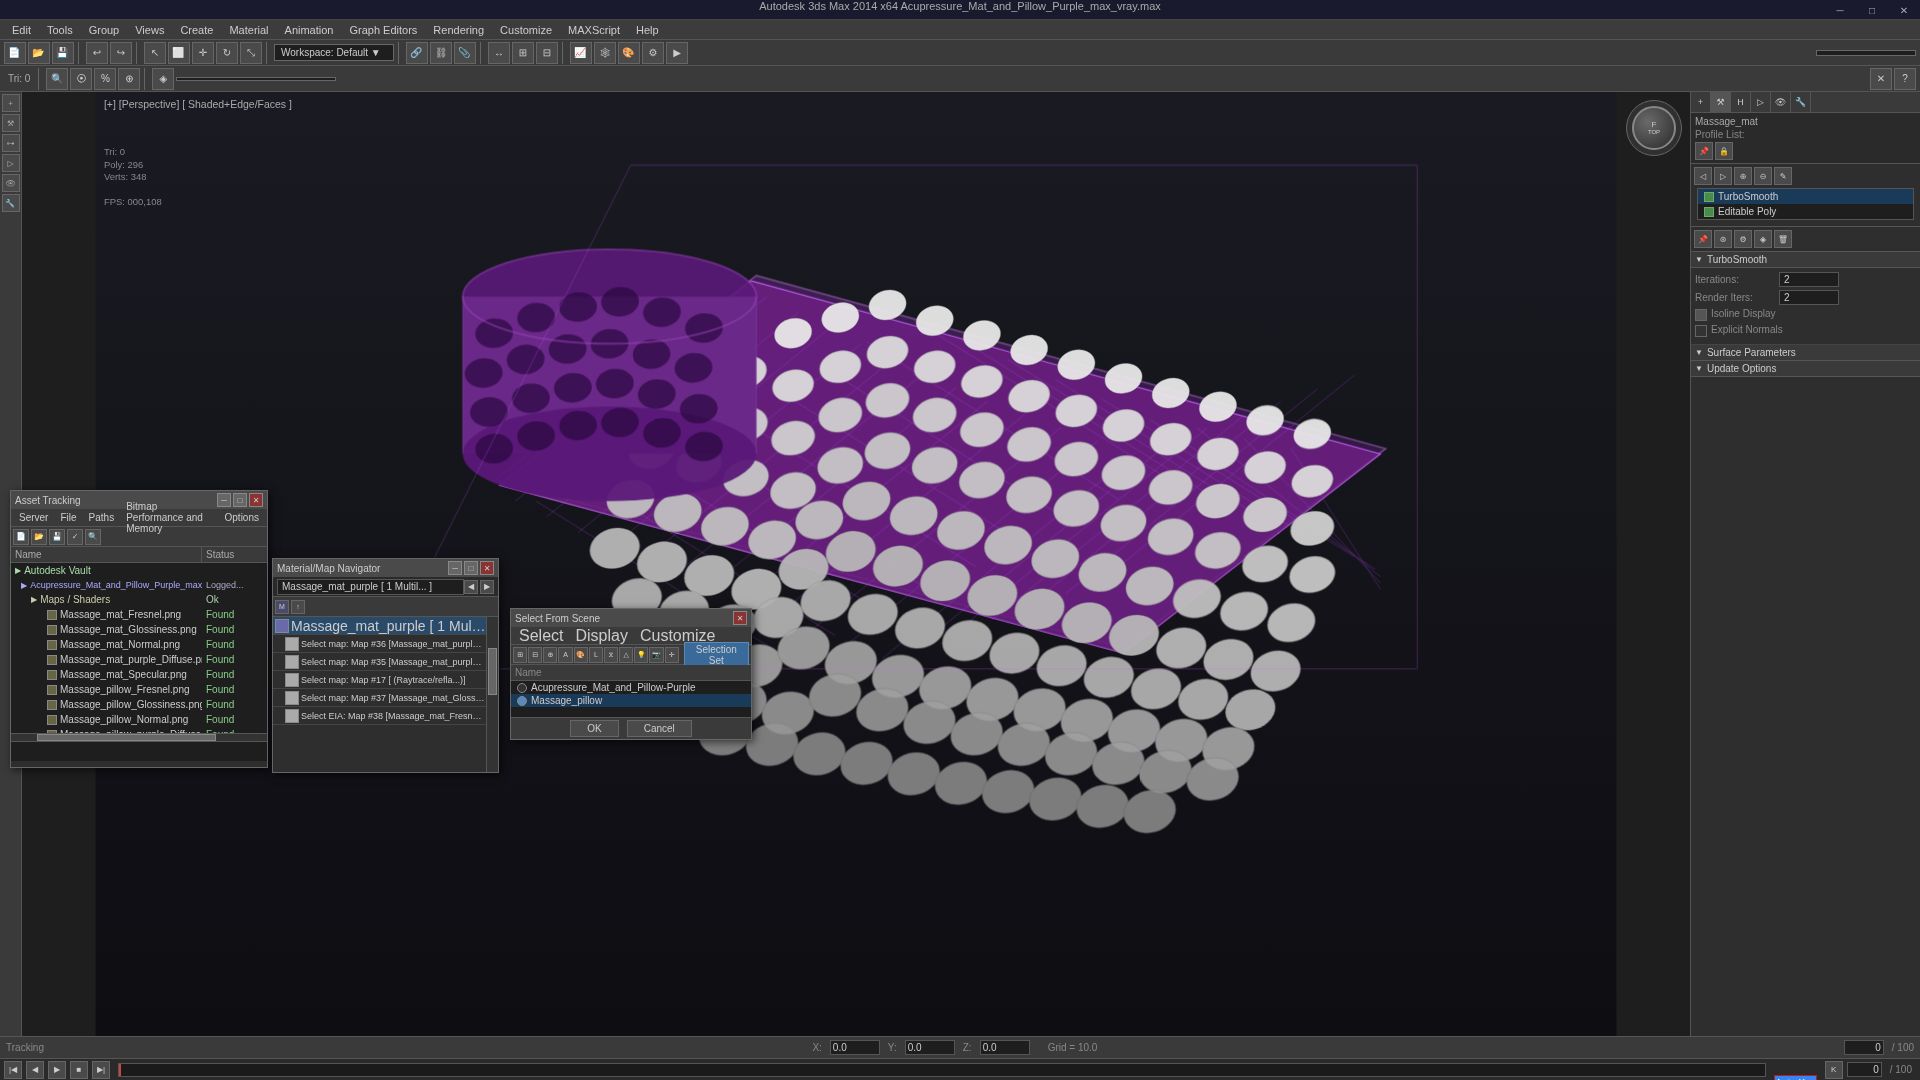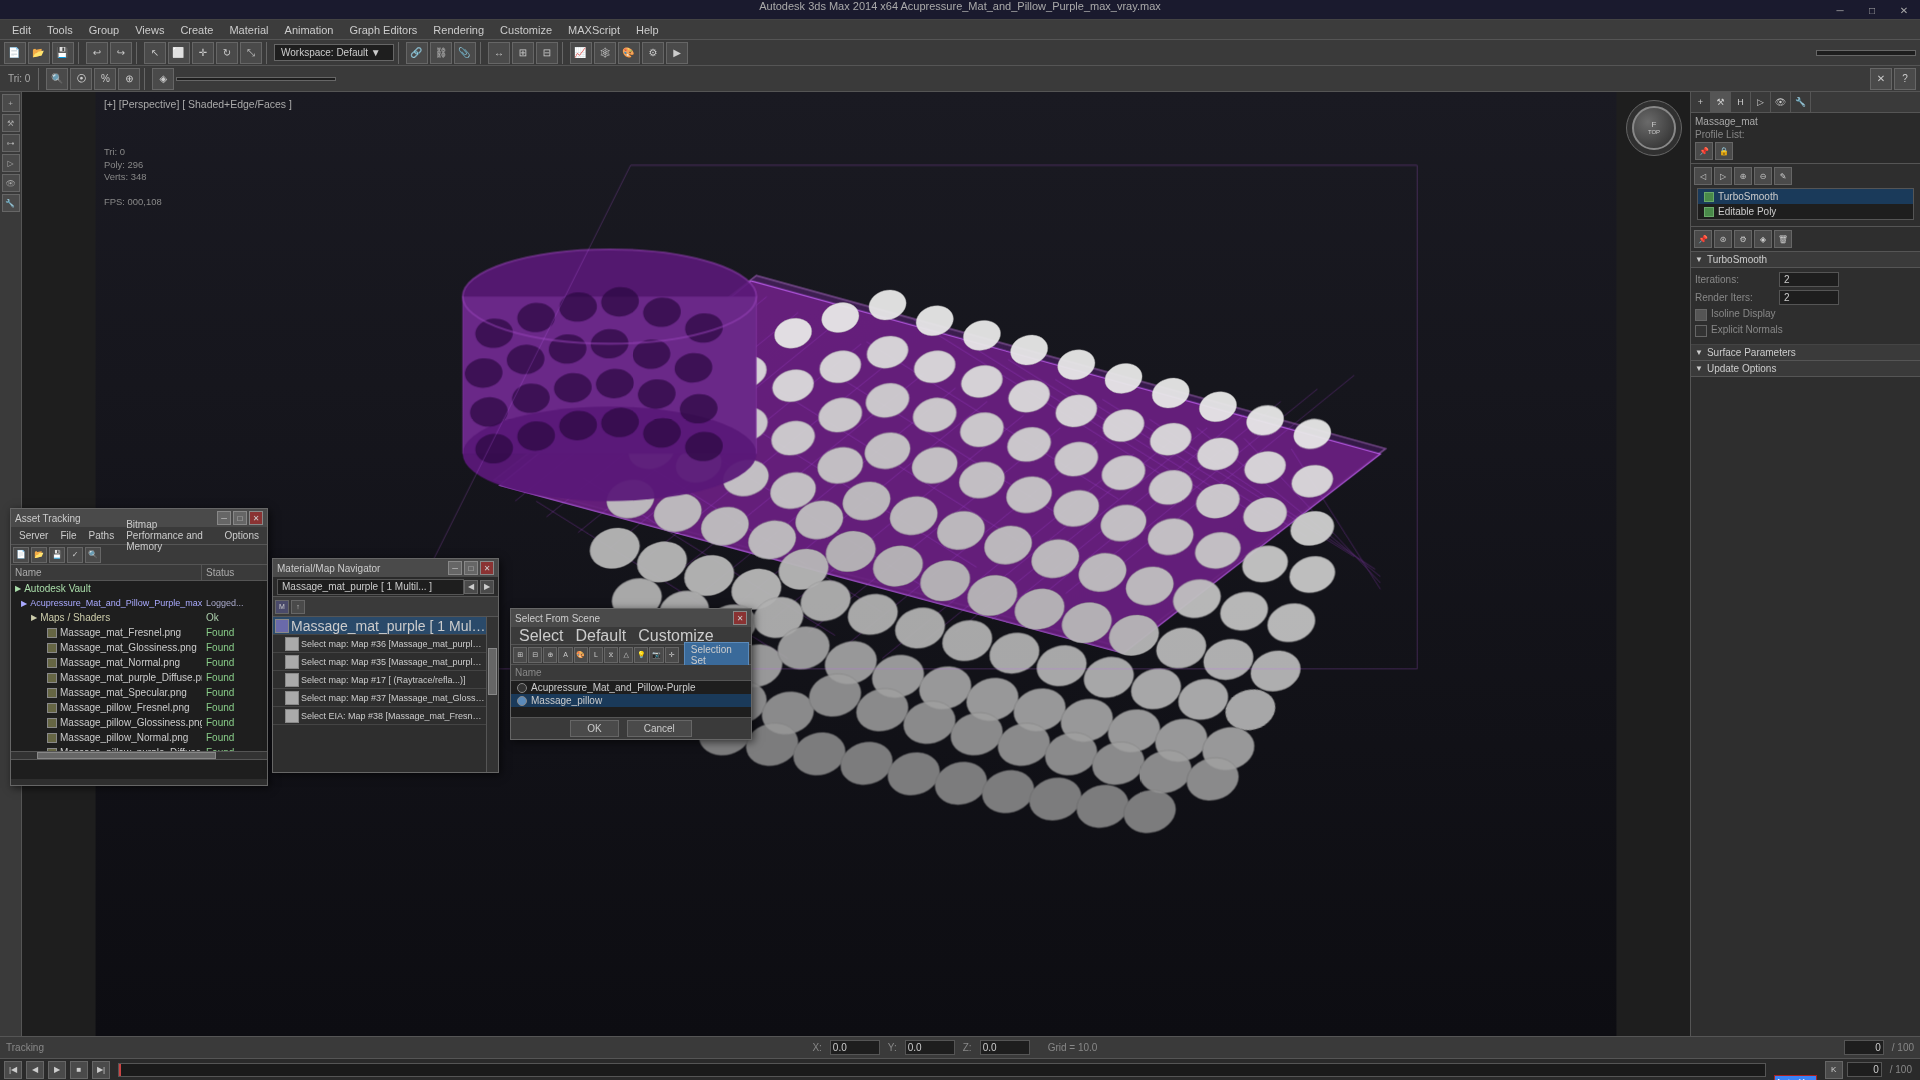--- a/index.html
+++ b/index.html
@@ -125,21 +125,21 @@
     }
     .mn-row { height: 18px; display: flex; align-items: center; border-bottom: 1px solid #444; cursor: pointer; }
     .mn-row.selected { background: #2a4a6a; }
     .mn-icon { width: 16px; height: 16px; margin: 0 2px; flex-shrink: 0; display: flex; align-items: center; justify-content: center; font-size: 8px; }
     .mn-label { font-size: 14px; color: #ccc; flex: 1; white-space: nowrap; overflow: hidden; text-overflow: ellipsis; }
     .mn-scroll { width: 12px; background: #333; border-left: 1px solid #555; display: flex; flex-direction: column; }
     .mn-scroll-track { flex: 1; position: relative; }
     .mn-scroll-thumb { position: absolute; top: 20%; left: 1px; right: 1px; height: 30%; background: #666; border: 1px solid #888; }
     .mn-content { display: flex; flex: 1; overflow: hidden; }
     .mn-list { flex: 1; overflow: hidden; }
-    .ss-toolbar { height: 20px; background: #3a3a3a; display: flex; align-items: center; padding: 0 2px; gap: 1px; border-bottom: 1px solid #555; }
+    .ss-toolbar { height: 20px; background: #3a3a3a; display: flex; align-items: center; padding: 0 2px; gap: 1px; border-bottom: 1px solid #555; text-align: center; }
     .ss-tb-btn { width: 16px; height: 16px; background: #4a4a4a; border: 1px solid #666; display: flex; align-items: center; justify-content: center; cursor: pointer; font-size: 7px; color: #ccc; }
     .ss-select-set { background: #3a6a9a; border: 1px solid #5a8aba; padding: 1px 6px; font-size: 10px; color: #ccc; cursor: pointer; margin-left: 4px; }
     .ss-list { flex: 1; background: #1e1e1e; overflow-y: auto; }
     .ss-item { display: flex; align-items: center; padding: 1px 6px; gap: 4px; cursor: pointer; }
     .ss-item.selected { background: #1a3a5a; }
     .ss-radio { width: 10px; height: 10px; border: 1px solid #888; border-radius: 50%; background: #333; flex-shrink: 0; }
     .ss-radio.checked { background: #5a8aba; }
     .ss-item-label { font-size: 10px; color: #ccc; }
     .ss-footer { height: 22px; background: #3a3a3a; display: flex; align-items: center; justify-content: center; gap: 8px; border-top: 1px solid #555; }
     .ss-btn { padding: 2px 16px; background: #4a4a4a; border: 1px solid #666; font-size: 10px; color: #ccc; cursor: pointer; }
@@ -685,21 +685,21 @@
 
   <div style="flex:1; height:14px; background:#1a1a1a; border:1px solid #555; margin:0 4px; position:relative; cursor:pointer;">
     <div style="position:absolute; left:0; top:0; bottom:0; width:2px; background:#cc4444;"></div>
   </div>
   <div style="background:#3b82f6; border:1px solid #aa2222; padding:2px 0; font-size:10px; color:#fff; cursor:pointer; margin-right:4px;margin-top:28px;">Auto Key</div>
   <div class="anim-btn">K</div>
   <input type="text" value="0" style="width: 35px; background: rgb(30, 30, 30); border: 1px solid rgb(85, 85, 85); color: rgb(204, 204, 204); font-size: 10px; padding: 1px 2px; text-align: right;">
   <div style="font-size:10px; color:#888; padding:0 4px;">/ 100</div>
 </div>
 
-<div class="floating-panel" id="asset-tracking" style="position:fixed; left:10px; top:508px; width:258px; height:278px; z-index:50;">
+<div class="floating-panel" id="asset-tracking" style="position:fixed; left:10px; top:490px; width:258px; height:278px; z-index:50;">
   <div class="fp-titlebar">
     <span class="fp-title">Asset Tracking</span>
     <div class="fp-btns">
       <div class="fp-btn">─</div>
       <div class="fp-btn">□</div>
       <div class="fp-btn close">✕</div>
     </div>
   </div>
 
   <div class="at-menubar">
@@ -882,21 +882,21 @@
 <div class="floating-panel" id="select-scene-dialog" style="position:fixed; left:510px; top:608px; width:242px; height:132px; z-index:60; display:flex; flex-direction:column;">
   <div class="fp-titlebar">
     <span class="fp-title">Select From Scene</span>
     <div class="fp-btns">
       <div class="fp-btn close">✕</div>
     </div>
   </div>
 
   <div class="ss-menubar">
     <div class="ss-menu">Select</div>
-    <div class="ss-menu">Default</div>
+    <div class="ss-menu">Display</div>
     <div class="ss-menu">Customize</div>
   </div>
 
   <div class="ss-toolbar">
     <div class="ss-tb-btn">⊞</div>
     <div class="ss-tb-btn">⊟</div>
     <div class="ss-tb-btn">⊕</div>
     <div class="ss-tb-btn">A</div>
     <div class="ss-tb-btn">🎨</div>
     <div class="ss-tb-btn">L</div>

